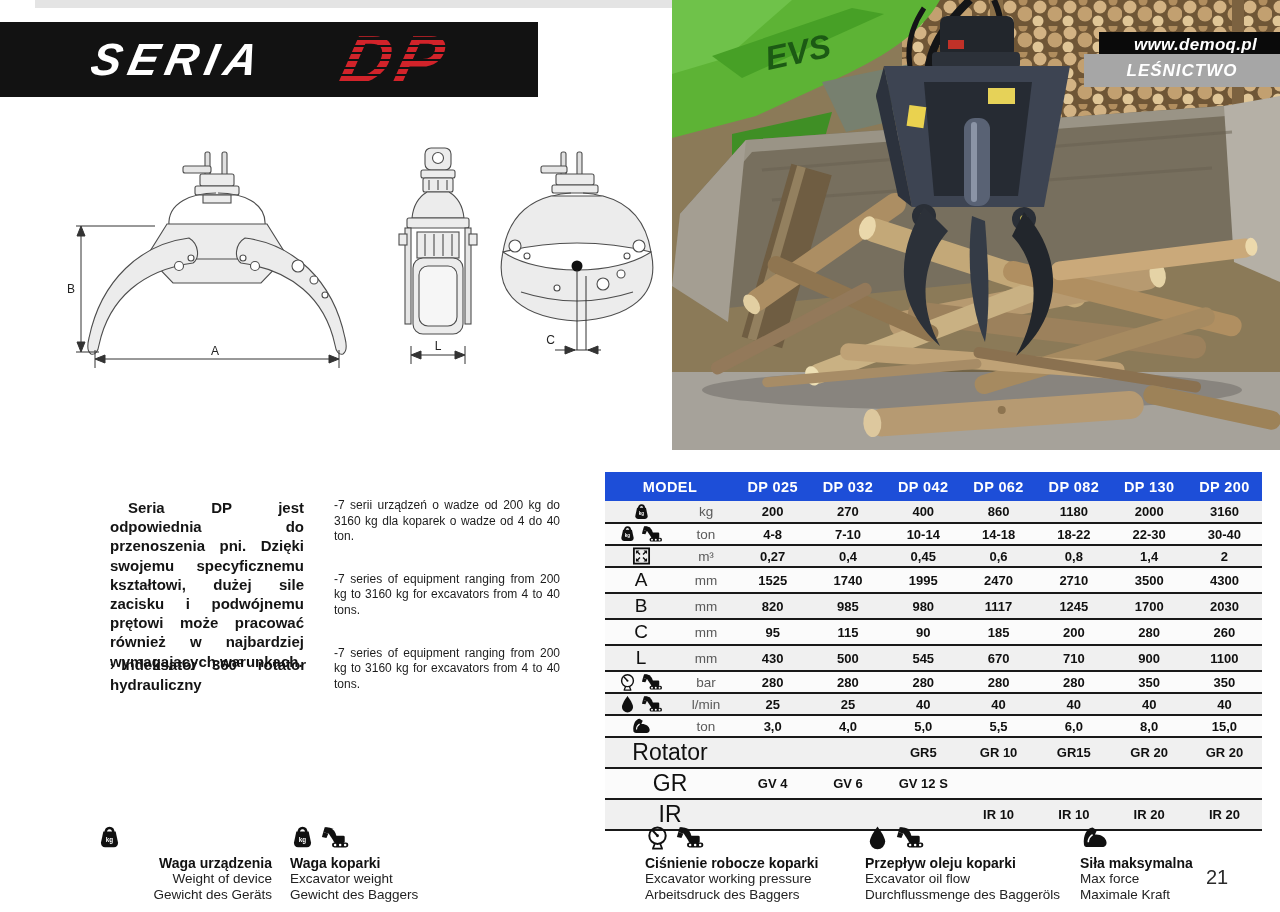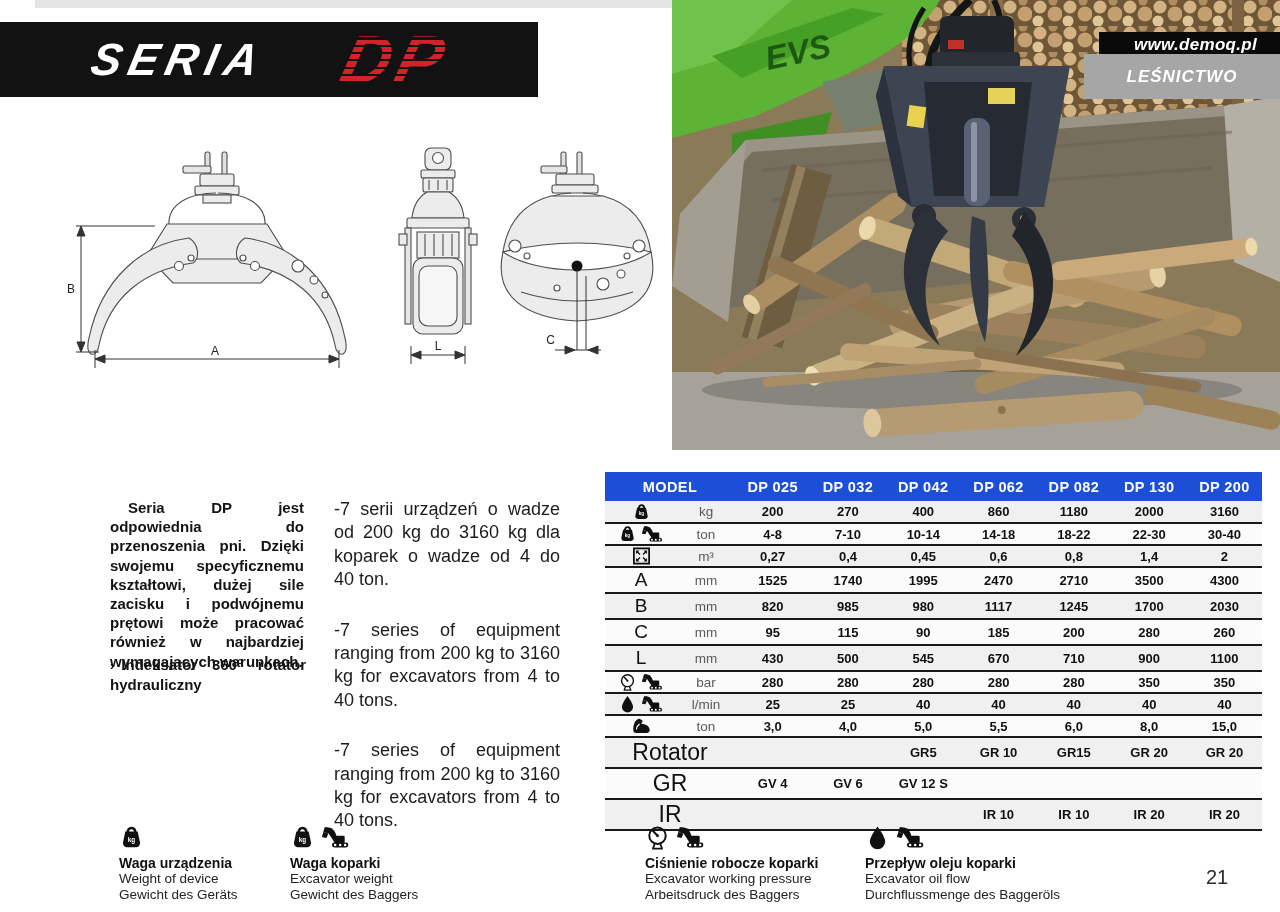--- a/index.html
+++ b/index.html
@@ -20,37 +20,37 @@
     letter-spacing:5px; transform:skewX(-14deg); line-height:0.95; display:block; }
   .dp-stripes { position:absolute; inset:-2px -14px; pointer-events:none;
     background:repeating-linear-gradient(180deg, rgba(0,0,0,0) 0 5px, #121212 5px 7.3px); }
 
   
   .photo { left:672px; top:0; width:608px; height:450px; overflow:hidden; background:#8b7a58; }
   .photo svg.scene { display:block; width:608px; height:450px; }
   .web-bar { position:absolute; top:32px; right:0; width:181px; height:23px; background:#0a0a0a;
     display:flex; align-items:flex-end; justify-content:flex-end; padding-right:23px; }
   .web-bar span { color:#fff; font-size:17px; font-weight:700; font-style:italic; letter-spacing:.3px; }
-  .cat-bar { position:absolute; top:54px; right:0; width:196px; height:45px; background:#a6a6a6;
+  .cat-bar { position:absolute; top:54px; right:0; width:196px; height:33px; background:#a6a6a6;
     display:flex; align-items:center; justify-content:center; }
   .cat-bar span { color:#fff; font-size:17px; font-weight:700; font-style:italic; letter-spacing:1px; }
 
   
   .drawings { left:55px; top:146px; width:612px; height:232px; }
   .drawings svg { width:612px; height:232px; display:block; }
   .dim-txt { font-size:12px; fill:#222; font-family:"Liberation Sans",sans-serif; }
 
   
   .intro-left { left:110px; top:498px; width:194px; font-size:15px; line-height:1.28;
     font-weight:700; color:#141414; text-align:justify; }
   .intro-left .ind { text-indent:18px; display:block; }
   .bullet { left:110px; top:655px; width:196px; font-size:15px; line-height:1.28;
     font-weight:700; color:#141414; text-align:justify; }
   .bullet .mk { font-size:13px; padding-right:7px; }
-  .intro-mid { left:334px; top:498px; width:226px; font-size:18px; line-height:1.3;
+  .intro-mid { left:334px; top:498px; width:226px; font-size:12px; line-height:1.3;
     font-weight:400; color:#1c1c1c; text-align:justify; }
   .intro-mid p { margin-bottom:27px; }
 
   
   .spec-wrap { left:605px; top:472px; width:657px; }
   table.spec { border-collapse:collapse; width:657px; table-layout:fixed; }
   table.spec th { background:#1d4ed8; color:#fff; font-size:14.5px; font-weight:700;
     height:29px; letter-spacing:.4px; text-align:center; }
   table.spec td { border-bottom:2px solid #191919; text-align:center; vertical-align:middle;
     height:22px; padding:1px 0; }
@@ -568,21 +568,21 @@
           <td class="val" data-name="value-cell">IR 10</td>
           <td class="val" data-name="value-cell">IR 10</td>
           <td class="val" data-name="value-cell">IR 20</td>
           <td class="val" data-name="value-cell">IR 20</td>
         </tr>
       </tbody>
   </table>
 </div>
 
 <div class="abs legend" data-name="legend" id="legend">
-    <div class="lg-item" data-name="legend-item" style="left: 119px; width: 175px;">
+    <div class="lg-item" data-name="legend-item" style="left: 97px; width: 175px; text-align: right;">
       <div class="lg-icons" data-name="legend-icons">
         <svg class="lg-ic" viewBox="0 0 26 26" data-name="weight-icon">
           <use href="#weight-icon"></use>
         </svg>
       </div>
       <div class="lg-pl" data-name="legend-label-pl">Waga urządzenia</div>
       <div class="lg-en" data-name="legend-label-en">Weight of device</div>
       <div class="lg-de" data-name="legend-label-de">Gewicht des Geräts</div>
     </div>
     <div class="lg-item" data-name="legend-item" style="left: 290px; width: 185px;">
@@ -617,15 +617,25 @@
           <use href="#drop-icon"></use>
         </svg>
         <svg class="lg-ic" viewBox="0 0 34 26" data-name="excavator-icon">
           <use href="#excavator-icon"></use>
         </svg>
       </div>
       <div class="lg-pl" data-name="legend-label-pl">Przepływ oleju koparki</div>
       <div class="lg-en" data-name="legend-label-en">Excavator oil flow</div>
       <div class="lg-de" data-name="legend-label-de">Durchflussmenge des Baggeröls</div>
     </div>
+    <div class="lg-item" data-name="legend-item" style="left: 1080px; width: 160px;">
+      <div class="lg-icons" data-name="legend-icons">
+        <svg class="lg-ic" viewBox="0 0 30 26" data-name="muscle-icon">
+          <use href="#muscle-icon"></use>
+        </svg>
+      </div>
+      <div class="lg-pl" data-name="legend-label-pl">Siła maksymalna</div>
+      <div class="lg-en" data-name="legend-label-en">Max force</div>
+      <div class="lg-de" data-name="legend-label-de">Maximale Kraft</div>
+    </div>
   </div>
 
 <div class="abs pagenum" data-name="page-number">21</div>
 
 </body></html>

